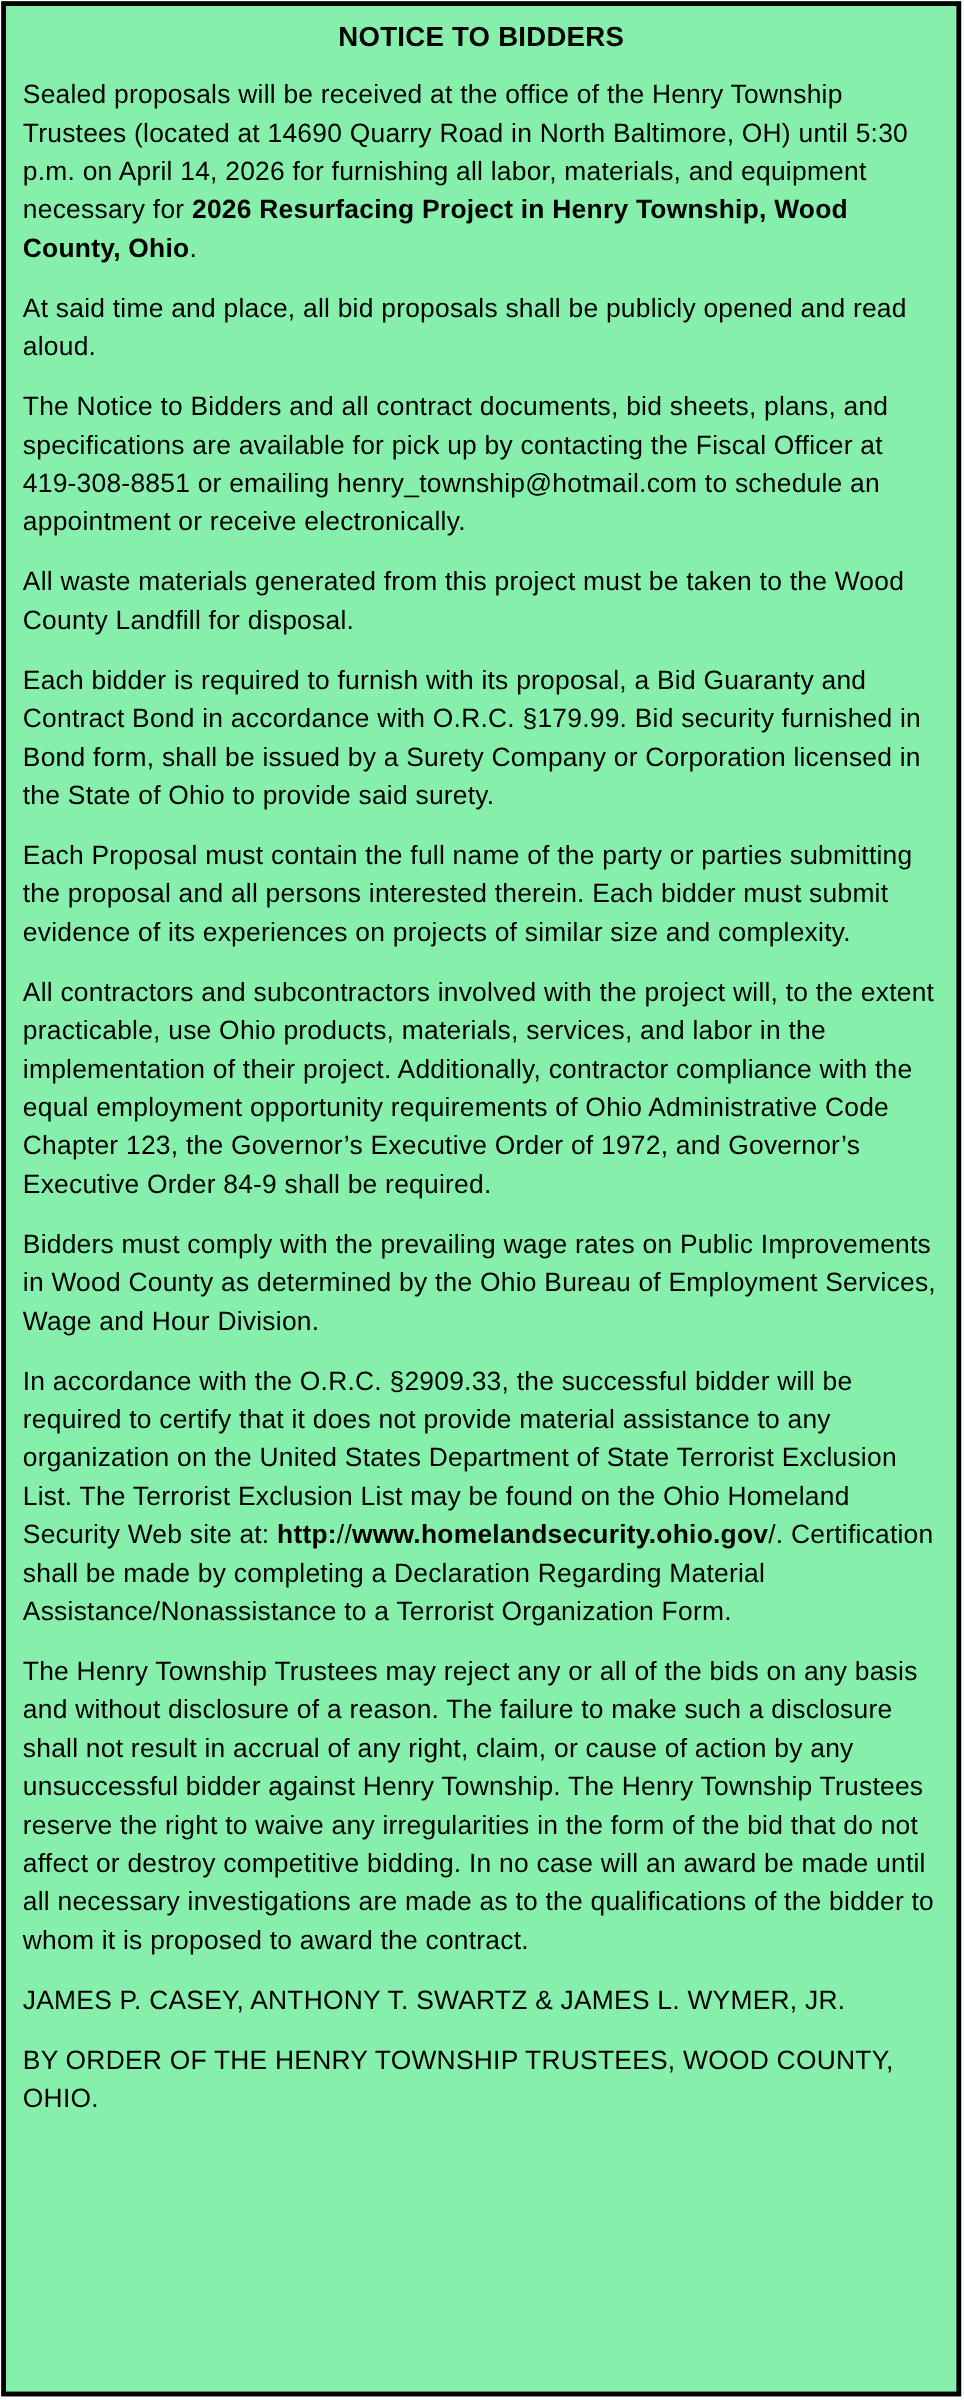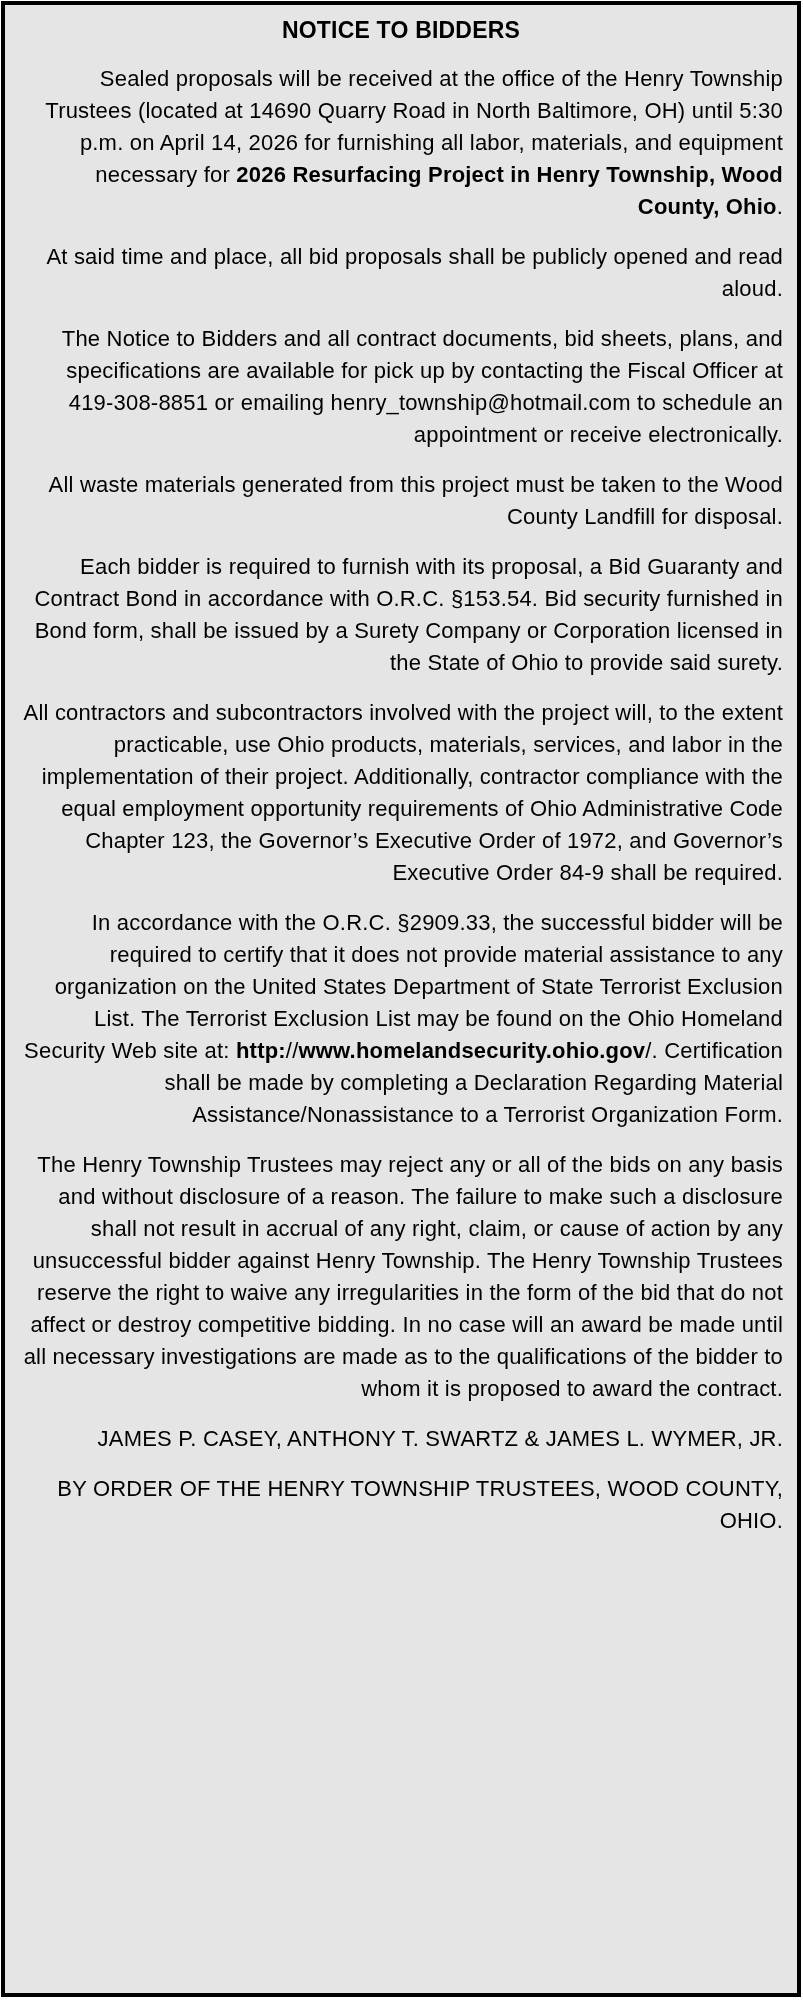--- a/index.html
+++ b/index.html
@@ -15,54 +15,56 @@
     color: #000000;
   }
   .notice-box {
     position: absolute;
     left: 1px;
     top: 1px;
     width: 800px;
     height: 1996px;
     box-sizing: border-box;
     border: 4px solid #000000;
-    background: #e5e5e5;
+    background: #86efac;
     padding: 8px 14px 0 14px;
     overflow: hidden;
   }
   .notice-title {
     font-size: 23px;
     font-weight: bold;
     text-align: center;
     line-height: 30px;
     margin: 2px 0 0 0;
     letter-spacing: 0.2px;
   }
   .para {
     font-size: 22px;
     line-height: 32px;
     margin: 18px 0 0 0;
     letter-spacing: 0.2px;
-    text-align: right;
+    text-align: left;
     overflow-wrap: break-word;
   }
   .bold {
     font-weight: bold;
   }
 </style>
 </head>
 <body>
 
 <div class="notice-box">
   <h1 class="notice-title">NOTICE TO BIDDERS</h1>
   <div>
       <p class="para"><span>Sealed proposals will be received at the office of the Henry Township Trustees (located at 14690 Quarry Road in North Baltimore, OH) until 5:30 p.m. on April 14, 2026 for furnishing all labor, materials, and equipment necessary for </span><span class="bold">2026 Resurfacing Project in Henry Township, Wood County, Ohio</span><span>.</span></p>
       <p class="para"><span>At said time and place, all bid proposals shall be publicly opened and read aloud.</span></p>
       <p class="para"><span>The Notice to Bidders and all contract documents, bid sheets, plans, and specifications are available for pick up by contacting the Fiscal Officer at 419-308-8851 or emailing henry_township@hotmail.com to schedule an appointment or receive electronically.</span></p>
       <p class="para"><span>All waste materials generated from this project must be taken to the Wood County Landfill for disposal.</span></p>
-      <p class="para"><span>Each bidder is required to furnish with its proposal, a Bid Guaranty and Contract Bond in accordance with O.R.C. §153.54. Bid security furnished in Bond form, shall be issued by a Surety Company or Corporation licensed in the State of Ohio to provide said surety.</span></p>
+      <p class="para"><span>Each bidder is required to furnish with its proposal, a Bid Guaranty and Contract Bond in accordance with O.R.C. §179.99. Bid security furnished in Bond form, shall be issued by a Surety Company or Corporation licensed in the State of Ohio to provide said surety.</span></p>
+      <p class="para"><span>Each Proposal must contain the full name of the party or parties submitting the proposal and all persons interested therein. Each bidder must submit evidence of its experiences on projects of similar size and complexity.</span></p>
       <p class="para"><span>All contractors and subcontractors involved with the project will, to the extent practicable, use Ohio products, materials, services, and labor in the implementation of their project. Additionally, contractor compliance with the equal employment opportunity requirements of Ohio Administrative Code Chapter 123, the Governor’s Executive Order of 1972, and Governor’s Executive Order 84-9 shall be required.</span></p>
+      <p class="para"><span>Bidders must comply with the prevailing wage rates on Public Improvements in Wood County as determined by the Ohio Bureau of Employment Services, Wage and Hour Division.</span></p>
       <p class="para"><span>In accordance with the O.R.C. §2909.33, the successful bidder will be required to certify that it does not provide material assistance to any organization on the United States Department of State Terrorist Exclusion List. The Terrorist Exclusion List may be found on the Ohio Homeland Security Web site at: </span><span class="bold">http:</span><span>//</span><span class="bold">www.homelandsecurity.ohio.gov</span><span>/. Certification shall be made by completing a Declaration Regarding Material Assistance/Nonassistance to a Terrorist Organization Form.</span></p>
       <p class="para"><span>The Henry Township Trustees may reject any or all of the bids on any basis and without disclosure of a reason. The failure to make such a disclosure shall not result in accrual of any right, claim, or cause of action by any unsuccessful bidder against Henry Township. The Henry Township Trustees reserve the right to waive any irregularities in the form of the bid that do not affect or destroy competitive bidding. In no case will an award be made until all necessary investigations are made as to the qualifications of the bidder to whom it is proposed to award the contract.</span></p>
       <p class="para"><span>JAMES P. CASEY, ANTHONY T. SWARTZ &amp; JAMES L. WYMER, JR.</span></p>
       <p class="para"><span>BY ORDER OF THE HENRY TOWNSHIP TRUSTEES, WOOD COUNTY, OHIO.</span></p>
     </div>
 </div>
 
 </body></html>

